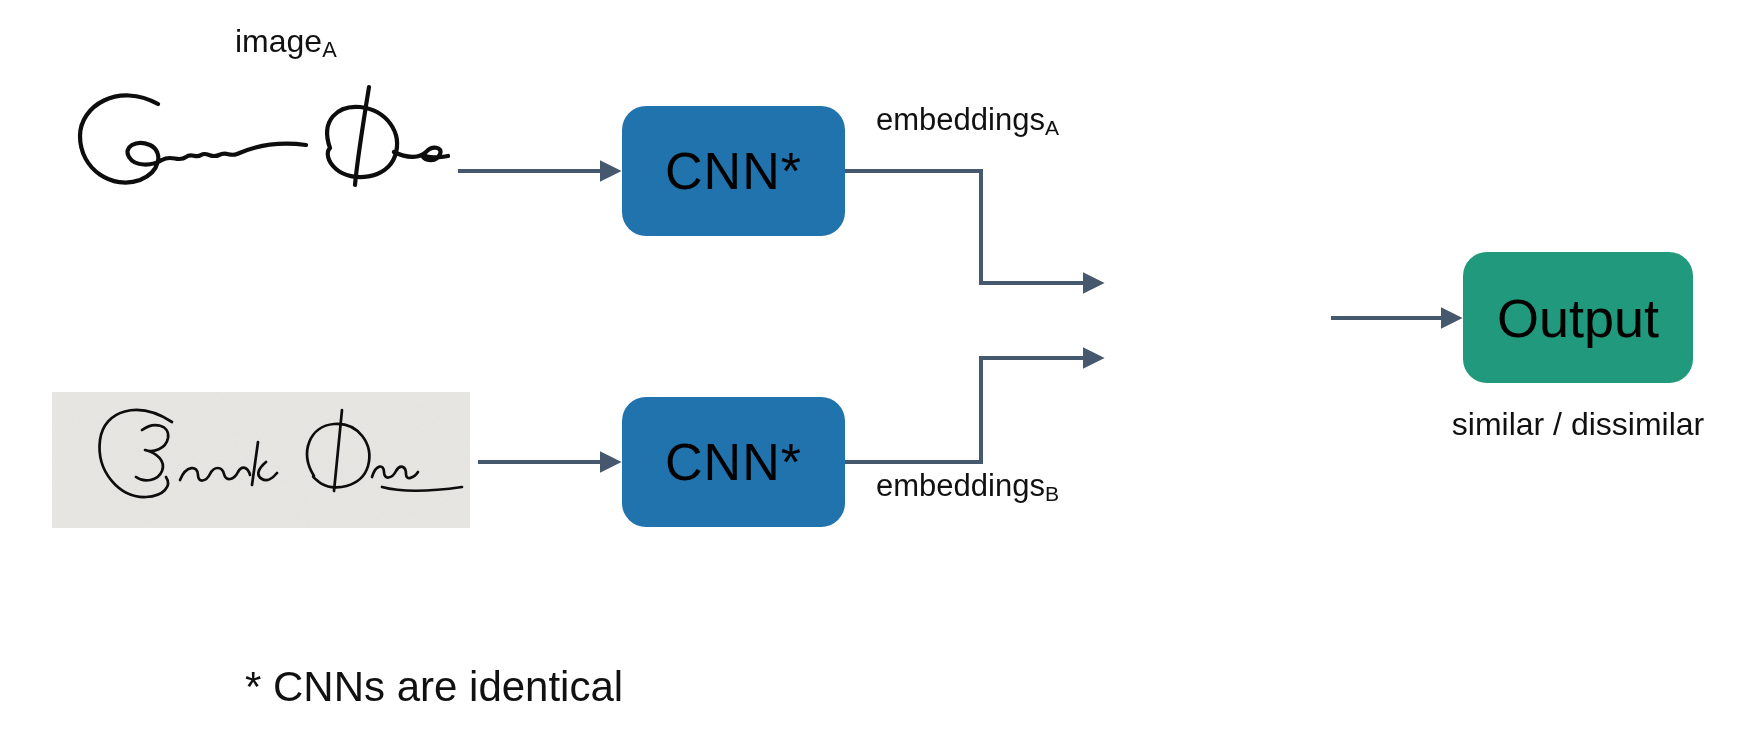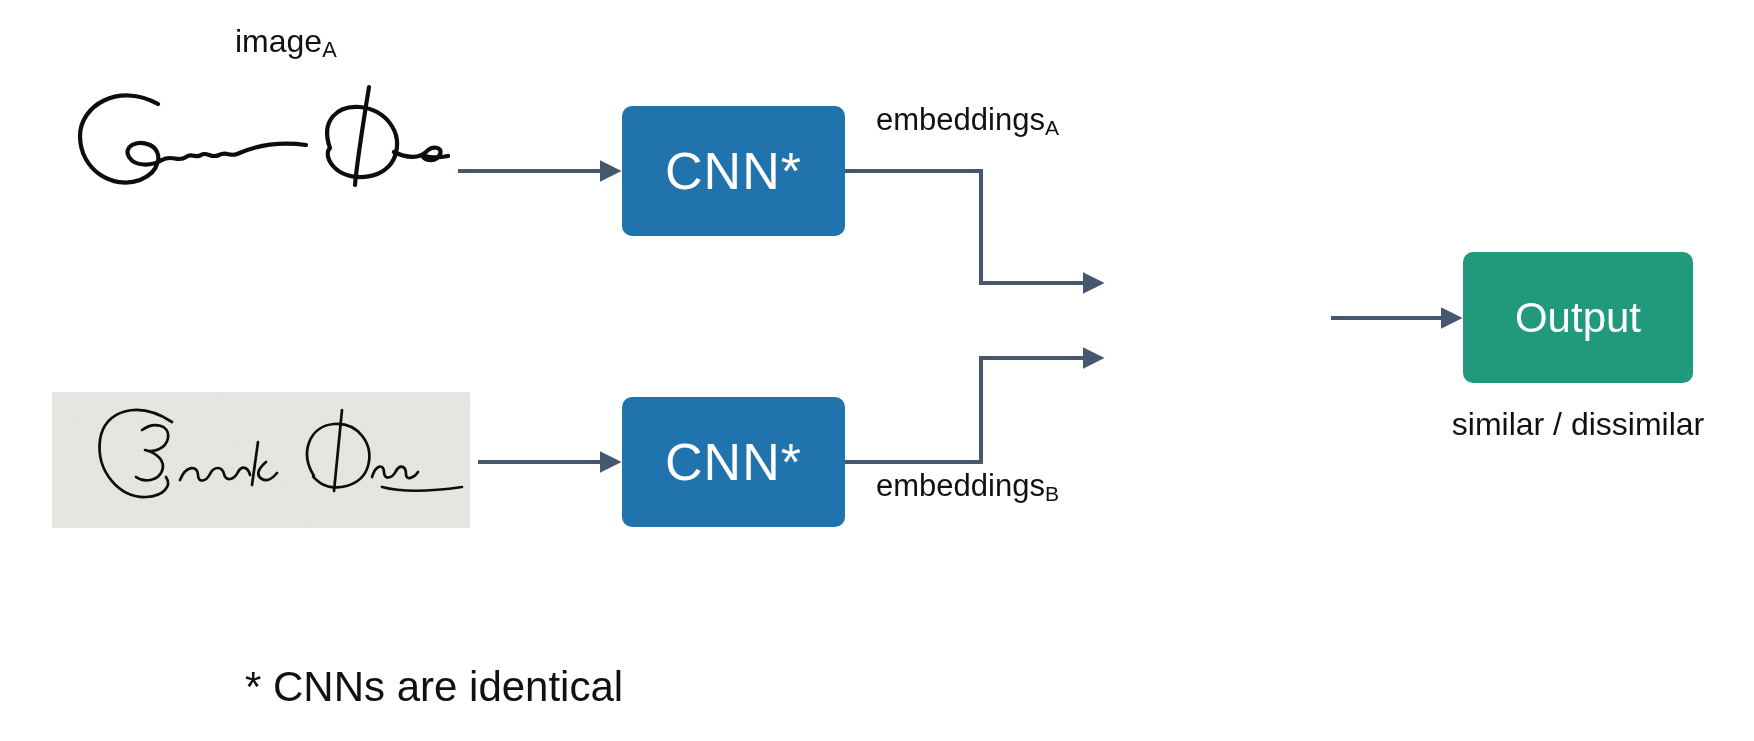--- a/index.html
+++ b/index.html
@@ -13,28 +13,28 @@
   html,body{margin:0;padding:0;background:#ffffff;}
   .canvas{
     position:relative;width:1754px;height:741px;background:#ffffff;overflow:hidden;
     font-family:"Liberation Sans",sans-serif;color:var(--ink);
   }
   .connectors{position:absolute;left:0;top:0;width:1754px;height:741px;}
   .connectors path.flow{fill:none;stroke:var(--arrow);stroke-width:4;}
   .connectors .head{fill:var(--arrow);}
   .node{
     position:absolute;display:flex;align-items:center;justify-content:center;
-    color:#ffffff;text-align:center;border-radius:10px;
+    color:#000000;text-align:center;border-radius:24px;
   }
   .cnn{left:622px;width:223px;height:130px;background:var(--cnn-blue);font-size:52px;letter-spacing:1px;}
   .cnn-a{top:106px;}
   .cnn-b{top:397px;}
   .loss{left:1105px;top:252px;width:226px;height:132px;background:var(--loss-orange);
         font-size:33px;line-height:43px;flex-direction:column;}
-  .output{left:1463px;top:252px;width:230px;height:131px;background:var(--output-green);font-size:42px;}
+  .output{left:1463px;top:252px;width:230px;height:131px;background:var(--output-green);font-size:54px;}
   .lbl{position:absolute;font-size:32px;line-height:1.2;color:var(--ink);white-space:nowrap;}
   .lbl .sub{font-size:0.68em;vertical-align:-0.22em;}
   .lbl-image-a{left:235px;top:22px;width:300px;}
   .lbl-image-b{left:231px;top:564px;width:300px;text-align:center;}
   .lbl-emb-a{left:876px;top:101px;font-size:31px;}
   .lbl-emb-b{left:876px;top:467px;font-size:31px;}
   .lbl-result{left:1398px;top:405px;width:360px;text-align:center;}
   .lbl-footnote{left:245px;top:662px;font-size:42px;}
   .sig-a{position:absolute;left:68px;top:84px;}
   .sig-b{position:absolute;left:52px;top:392px;}

